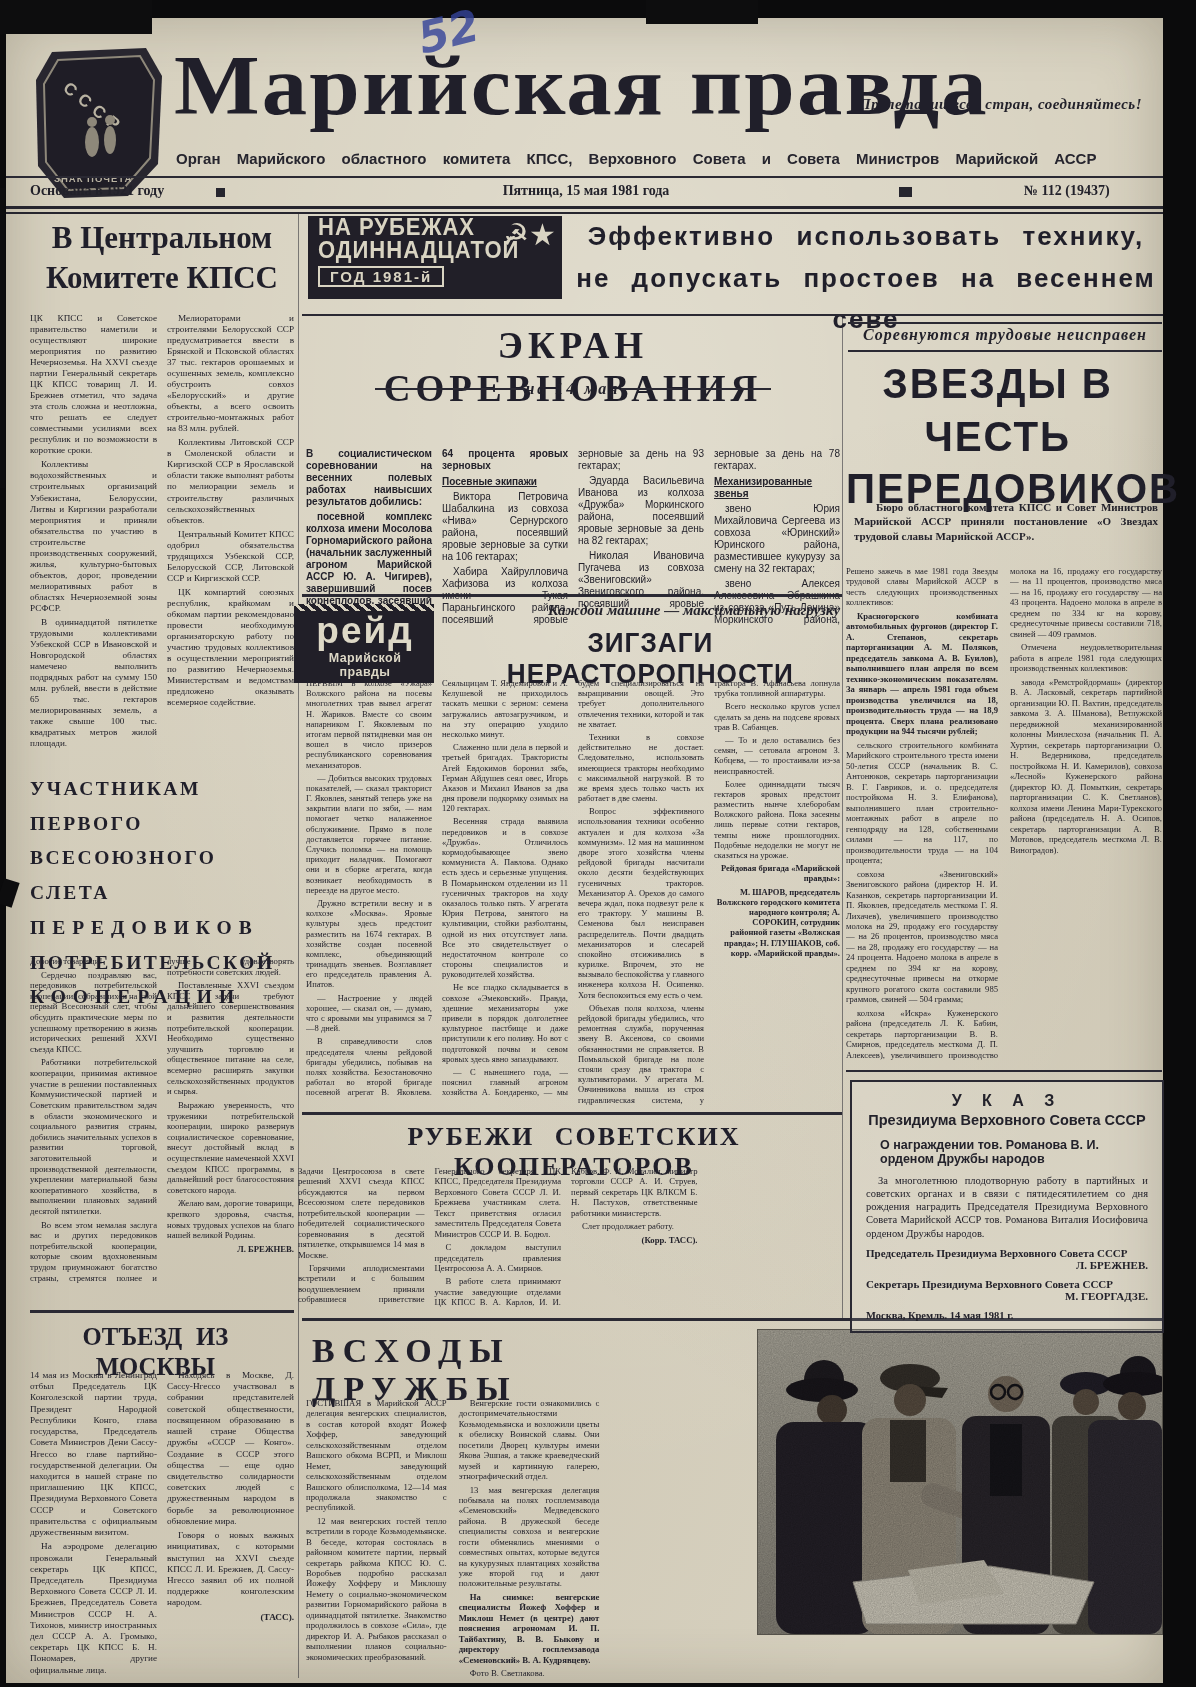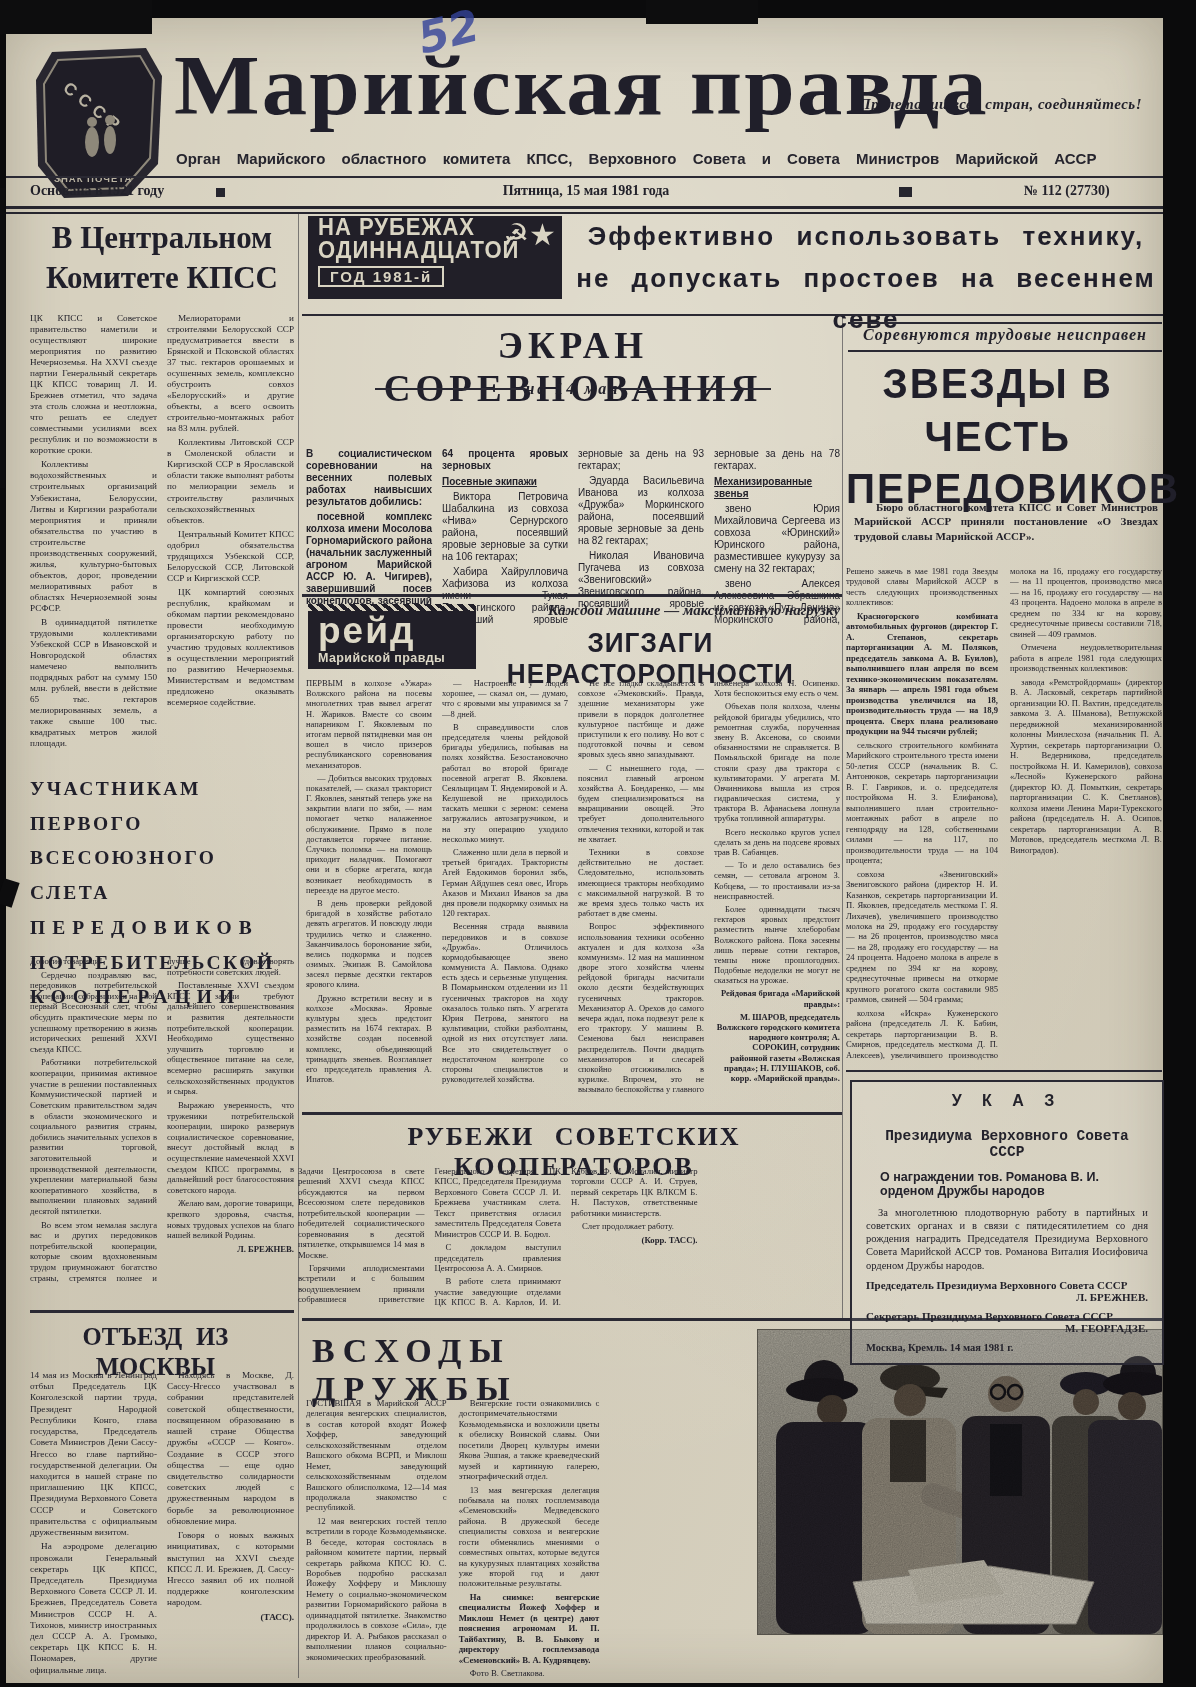--- a/index.html
+++ b/index.html
@@ -52,21 +52,21 @@
   .raidbox .r2{font-family:"Liberation Sans",sans-serif;font-weight:bold;font-size:12.5px;
      padding:2px 8px 4px 10px;letter-spacing:.4px;}
   .kicker{font-weight:bold;font-style:italic;text-align:center;}
   .subrule{display:flex;align-items:center;gap:0;justify-content:center;}
   .subrule .dash{flex:0 0 150px;height:2px;background:#2a2933;}
   .subrule .t{font-style:italic;font-weight:bold;font-size:16px;letter-spacing:3px;}
   
   .ukaz{border:2px solid #2a2933;padding:10px 14px;background:rgba(255,255,252,.12);}
   .ukaz .t1{text-align:center;font-family:"Liberation Sans",sans-serif;font-weight:bold;
      font-size:16px;letter-spacing:8px;}
-  .ukaz .t2{text-align:center;font-family:Liberation Mono, monospace;font-weight:bold;font-size:14.5px;margin-top:18px;}
+  .ukaz .t2{text-align:center;font-family:Liberation Sans, sans-serif;font-weight:bold;font-size:14.5px;margin-top:2px;}
   .ukaz .sub{font-family:"Liberation Sans",sans-serif;font-weight:bold;font-size:12.5px;margin:10px 0 8px 14px;width:240px;}
   .ukaz .bd{font-size:10.5px;text-align:justify;text-indent:12px;line-height:1.25;}
   .ukaz .sg{display:flex;justify-content:space-between;font-weight:bold;font-size:11px;margin-top:7px;}
   .ukaz .sgr{width:100%;}
   .ukaz .nm{text-align:right;}
   .ukaz .pl{font-size:10.5px;margin-top:8px;font-weight:bold;}
   .blob{background:#0d0d0e;}
   .vline{background:rgba(42,41,51,.55);width:1px;}
 </style>
 </head>
@@ -96,21 +96,21 @@
   </div>
 
   <div class="abs title" style="left:168px;top:28px;">Марийская правда</div>
   <div class="abs subtitle" style="left:170px;top:132px;width:985px;">Орган Марийского областного комитета КПСС, Верховного Совета и Совета Министров Марийской АССР</div>
 
   <div class="abs rule" style="left:0;top:158px;width:1157px;height:2px;"></div>
   <div class="abs daterow" style="left:24px;top:165px;">Основана в 1921 году</div>
   <div class="abs ink" style="left:210px;top:170px;width:9px;height:9px;"></div>
   <div class="abs daterow" style="left:400px;top:165px;width:360px;text-align:center;">Пятница, 15 мая 1981 года</div>
   <div class="abs ink" style="left:893px;top:169px;width:13px;height:10px;"></div>
-  <div class="abs daterow" style="left:1018px;top:165px;">№ 112 (27730)</div>
+  <div class="abs daterow" style="left:1018px;top:165px;">№ 112 (19437)</div>
   <div class="abs doublerule" style="left:0;top:188px;width:1157px;"></div>
 
   <div class="abs vline" style="left:292px;top:196px;height:1464px;"></div>
   <div class="abs vline" style="left:836px;top:298px;height:1002px;"></div>
 
   <div class="abs hserif" style="left:24px;top:200px;width:264px;font-size:31px;line-height:1.3;text-align:center;">
     <div>В Центральном</div>
     <div>Комитете КПСС</div>
   </div>
   <div class="abs body" style="left:24px;top:295px;width:264px;height:450px;font-size:9.2px;line-height:1.2;">
@@ -190,31 +190,30 @@
         <p>звено Алексея Алексеевича Эбрашкина из совхоза «Путь Ленина» Моркинского района, разместившее кукурузу двумя агрегатами за смену на 66 гектарах;</p>
         <p>звено Михаила Михайловича Оплайкина из совхоза «Сила» Горномарийского района, разместившее корнеплоды за смену на 20 гектарах;</p>
         <p>звено Альберта Андреевича Ушкина из колхоза «У илыш» Советского района, разместившее картофель за смену на 18 гектарах.</p>
         <p class="m-u">На весенне-полевых работах отстают</p>
         <p>посевные комплексы колхозов «Волна», «Рассвет», имени Коминтерна Мари-Турекского, имени Прохорова Волжского, «Победа» Медведевского, «Дружба» Параньгинского, совхозов «Заря» Сернурского, «Шимшургинский» Звениговского районов.</p>
       </div>
   </div>
 
   <div class="abs rule" style="left:296px;top:576px;width:540px;height:3px;"></div>
 
-  <div class="abs raidbox" style="left:302px;top:586px;width:168px;">
+  <div class="abs raidbox" style="left:288px;top:586px;width:140px;text-align:center;">
     <div class="r1">рейд</div>
     <div class="r2">Марийской правды</div>
   </div>
   <div class="abs kicker" style="left:540px;top:584px;width:296px;font-size:15px;">Каждой машине — максимальную нагрузку</div>
   <div class="abs hsans" style="left:462px;top:610px;width:376px;font-size:27px;letter-spacing:1px;word-spacing:10px;text-align:center;transform:scaleX(.97);transform-origin:left;">ЗИГЗАГИ НЕРАСТОРОПНОСТИ</div>
   <div class="abs body" style="left:300px;top:660px;width:534px;height:428px;font-size:8.5px;line-height:1.2;">
     <div class="cols4">
         <p class="m-n">ПЕРВЫМ в колхозе «Ужара» Волжского района на посевы многолетних трав вывел агрегат Н. Жариков. Вместе со своим напарником Г. Яковлевым по итогам первой пятидневки мая он вошел в число призеров республиканского соревнования механизаторов.</p>
         <p>— Добиться высоких трудовых показателей, — сказал тракторист Г. Яковлев, занятый теперь уже на закрытии влаги по зяби, — нам помогает четко налаженное обслуживание. Прямо в поле доставляется горячее питание. Случись поломка — на помощь приходит наладчик. Помогают они и в сборке агрегата, когда возникает необходимость в переезде на другое место.</p>
-        <p>В день проверки рейдовой бригадой в хозяйстве работало девять агрегатов. И повсюду люди трудились четко и слаженно. Заканчивалось боронование зяби, велись подкормка и подсев озимых. Экипаж В. Самойлова засеял первые десятки гектаров ярового клина.</p>
         <p>Дружно встретили весну и в колхозе «Москва». Яровые культуры здесь предстоит разместить на 1674 гектарах. В хозяйстве создан посевной комплекс, объединяющий тринадцать звеньев. Возглавляет его председатель правления А. Ипатов.</p>
         <p>— Настроение у людей хорошее, — сказал он, — думаю, что с яровыми мы управимся за 7—8 дней.</p>
         <p>В справедливости слов председателя члены рейдовой бригады убедились, побывав на полях хозяйства. Безостановочно работал во второй бригаде посевной агрегат В. Яковлева. Сеяльщицам Т. Яндемировой и А. Келушевой не приходилось таскать мешки с зерном: семена загружались автозагрузчиком, и на эту операцию уходило несколько минут.</p>
         <p>Слаженно шли дела в первой и третьей бригадах. Трактористы Агей Евдокимов боронил зябь, Герман Айдушев сеял овес, Игорь Аказов и Михаил Иванов за два дня провели подкормку озимых на 120 гектарах.</p>
         <p>Весенняя страда выявила передовиков и в совхозе «Дружба». Отличилось кормодобывающее звено коммуниста А. Павлова. Однако есть здесь и серьезные упущения. В Помарьинском отделении из 11 гусеничных тракторов на ходу оказалось только пять. У агрегата Юрия Петрова, занятого на культивации, стойки разболтаны, одной из них отсутствует лапа. Все это свидетельствует о недостаточном контроле со стороны специалистов и руководителей хозяйства.</p>
         <p>Не все гладко складывается в совхозе «Эмековский». Правда, здешние механизаторы уже привели в порядок долголетнее культурное пастбище и даже приступили к его поливу. Но вот с подготовкой почвы и севом яровых здесь явно запаздывают.</p>
         <p>— С нынешнего года, — пояснил главный агроном хозяйства А. Бондаренко, — мы будем специализироваться на выращивании овощей. Это требует дополнительного отвлечения техники, которой и так не хватает.</p>
         <p>Техники в совхозе действительно не достает. Следовательно, использовать имеющиеся тракторы необходимо с максимальной нагрузкой. В то же время здесь только часть их работает в две смены.</p>
         <p>Вопрос эффективного использования техники особенно актуален и для колхоза «За коммунизм». 12 мая на машинном дворе этого хозяйства члены рейдовой бригады насчитали около десяти бездействующих гусеничных тракторов. Механизатор А. Орехов до самого вечера ждал, пока подвезут реле к его трактору. У машины В. Семенова был неисправен распределитель. Почти двадцать механизаторов и слесарей спокойно отсиживались в курилке. Впрочем, это не вызывало беспокойства у главного инженера колхоза Н. Осипенко. Хотя беспокоиться ему есть о чем.</p>
         <p>Объехав поля колхоза, члены рейдовой бригады убедились, что ремонтная служба, порученная звену В. Аксенова, со своими обязанностями не справляется. В Помьяльской бригаде на поле стояли сразу два трактора с культиваторами. У агрегата М. Овчинникова вышла из строя гидравлическая система, у трактора В. Афанасьева лопнула трубка топливной аппаратуры.</p>

